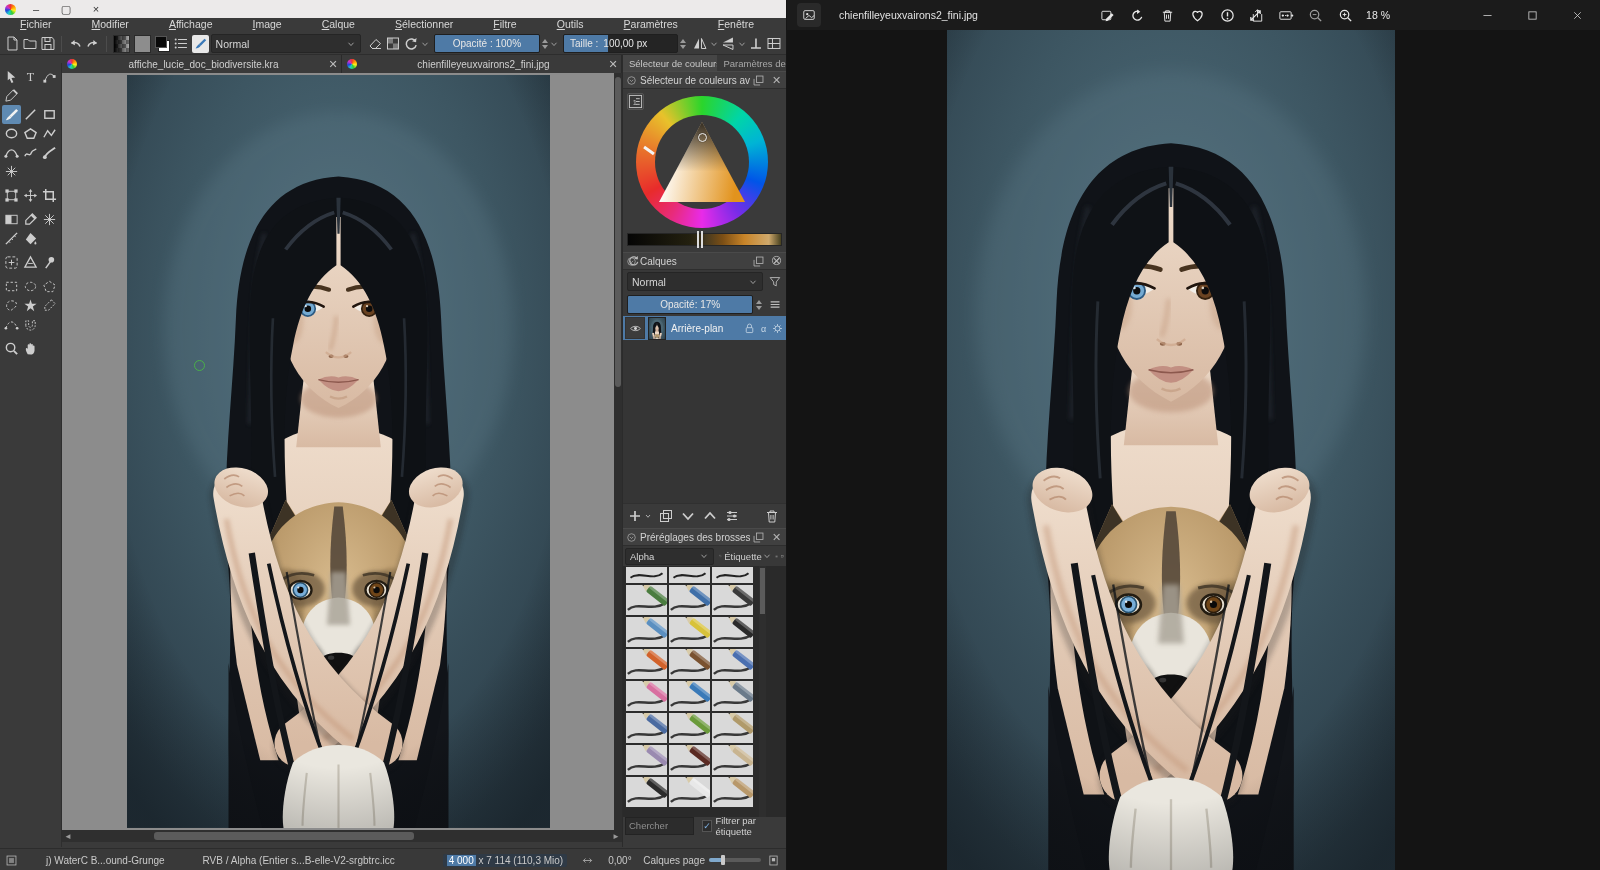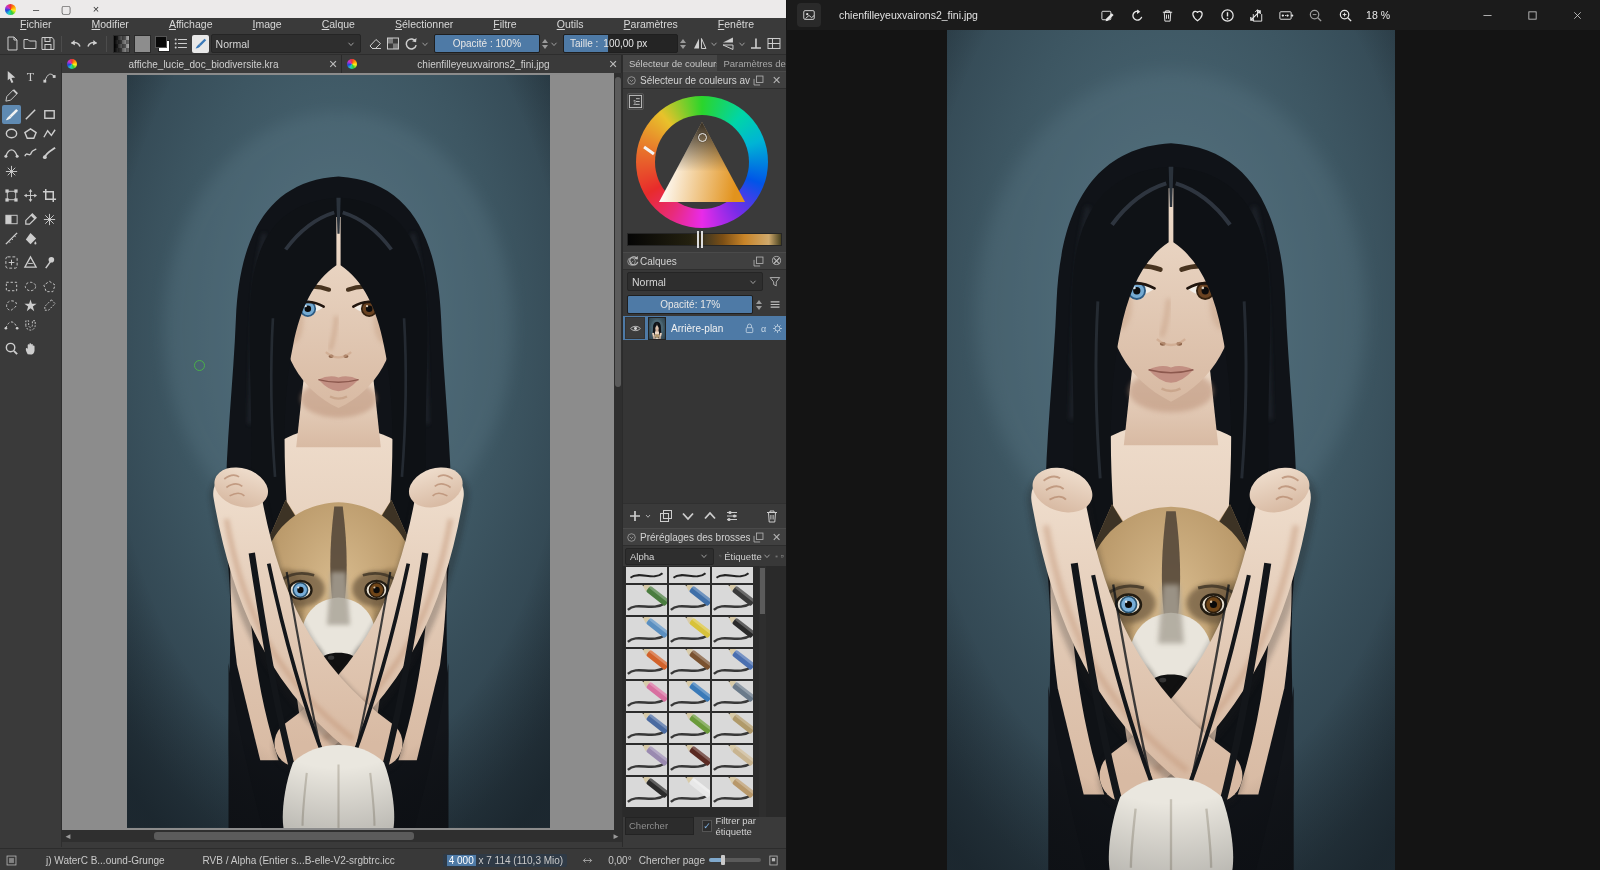--- a/index.html
+++ b/index.html
@@ -1317,21 +1317,21 @@
         </span>
       <span style="margin-left:22px;white-space:nowrap">j) WaterC B...ound-Grunge</span>
       <span style="margin-left:38px;white-space:nowrap">RVB / Alpha (Entier s...B-elle-V2-srgbtrc.icc</span>
       <span id="st-dims" style="margin-left:48px"><span class="sel">4 000</span><span> x 7 114 (110,3 Mio)</span></span>
       <span class="icon" style="width:13px;height:13px;margin-left:14px">
           <svg viewBox="0 0 16 16" xmlns="http://www.w3.org/2000/svg">
             <path d="M3,8 L13,8 M3,8 L5.5,5.5 M3,8 L5.5,10.5 M13,8 L10.5,5.5 M13,8 L10.5,10.5" stroke="currentColor" fill="none"></path>
           </svg>
         </span>
       <span style="margin-left:14px">0,00°</span>
-      <span style="margin-left:auto">Chercher page</span>
+      <span style="margin-left:auto">Calques page</span>
       <span id="st-zoomslider">
           <span class="zfill"></span>
           <span class="zknob"></span>
         </span>
       <span class="icon" style="width:13px;height:13px;margin:0 6px 0 2px">
           <svg viewBox="0 0 16 16" xmlns="http://www.w3.org/2000/svg">
             <rect x="3.5" y="2.5" width="9" height="11" stroke="currentColor" fill="none"></rect>
             <rect x="6" y="5" width="4" height="4" fill="currentColor"></rect>
           </svg>
         </span>

